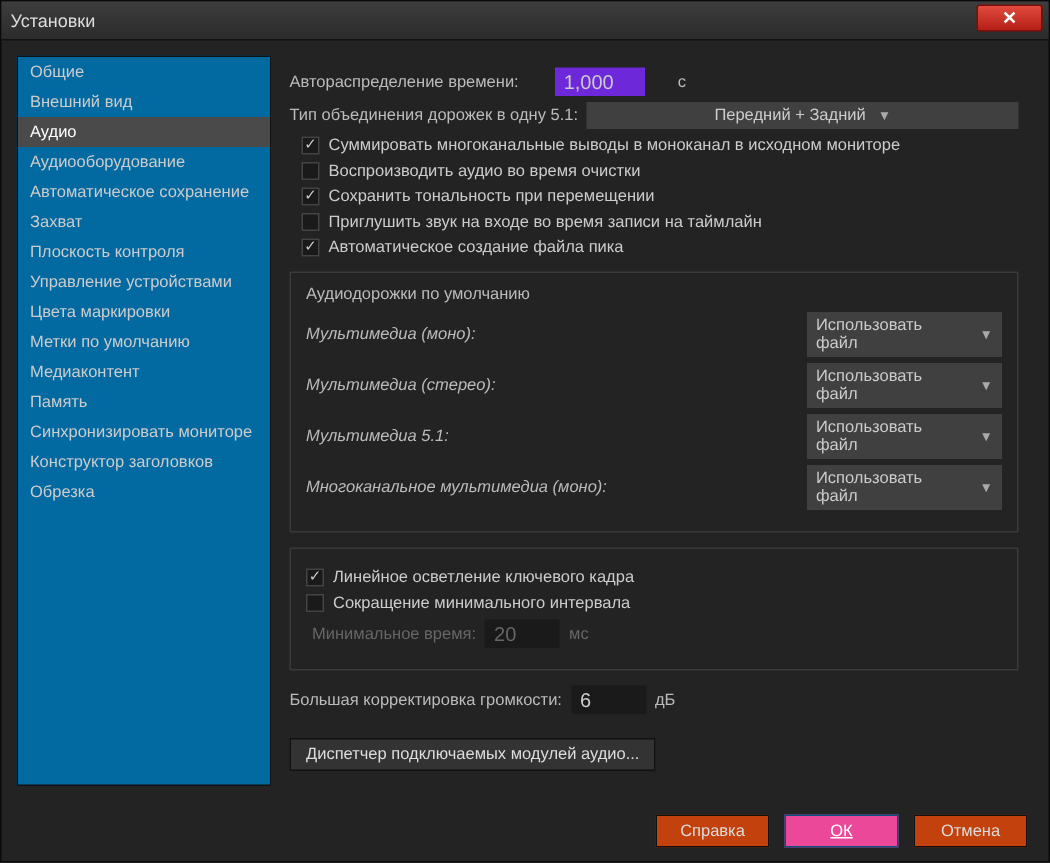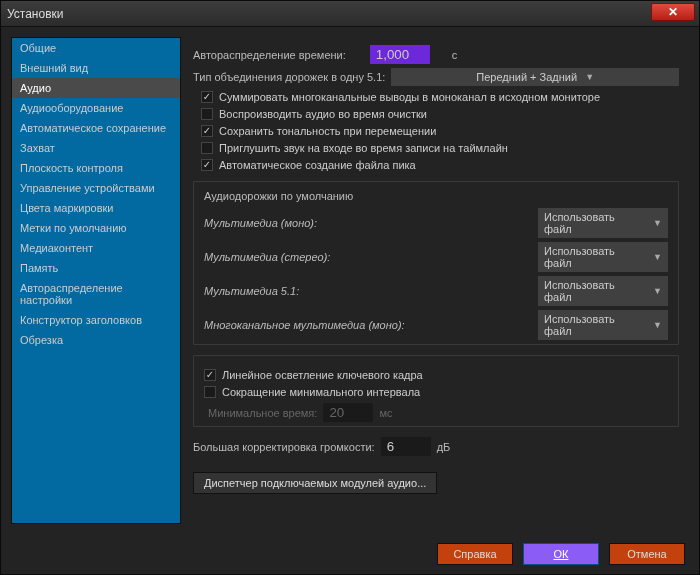--- a/index.html
+++ b/index.html
@@ -15,30 +15,30 @@
   .content { flex: 1; overflow-y: auto; padding: 4px 10px 4px 4px; }
   .row { display: flex; align-items: center; margin: 4px 0; gap: 6px; }
   .row-label { color: #bbb; }
   .input-num { background: #6d28d9; border: none; color: #ccc; padding: 2px 6px; width: 60px; }
   .input-num2 { background: #1a1a1a; border: none; color: #ccc; padding: 2px 6px; width: 50px; text-align: left; }
   .dropdown { background: #404040; color: #ccc; padding: 3px 6px; display: flex; align-items: center; justify-content: center; cursor: default; }
   .dropdown .arrow { color: #aaa; font-size: 9px; margin-left: 8px; }
   .cb-row { display: flex; align-items: center; gap: 6px; margin: 5px 0 5px 8px; }
   .checkbox { width: 12px; height: 12px; background: #1a1a1a; border: 1px solid #444; display: flex; align-items: center; justify-content: center; font-size: 10px; color: #ccc; line-height: 1; }
   .checkbox.checked::before { content: "✓"; }
-  .group { border: 1px solid #3a3a3a; padding: 8px 10px 0 10px; margin: 10px 0; border-radius: 1px; position: relative; }
+  .group { border: 1px solid #3a3a3a; padding: 8px 10px 10px 10px; margin: 10px 0; border-radius: 1px; position: relative; }
   .group-title { color: #bbb; margin-bottom: 6px; display: block; }
   .subrow { display: flex; align-items: center; justify-content: flex-end; gap: 6px; margin: 4px 0; }
   .subrow .sub-label { text-align: left; flex: 1; color: #bbb; font-style: italic; }
   .subrow .dropdown { width: 130px; }
   .disabled { color: #666 !important; }
   .disabled .input-num2 { color: #666; }
   .button-bar { height: 40px; display: flex; align-items: center; justify-content: flex-end; gap: 10px; padding: 0 14px; }
   .btn { min-width: 76px; height: 22px; background: #c2410c; border: 1px solid #111; color: #ddd; display: flex; align-items: center; justify-content: center; cursor: default; font-size: 11px; padding: 0 10px; }
-  .btn.primary { background: #8b5cf6; border-color: #0d4e80; color: #fff; text-decoration: underline; }
+  .btn.primary { background: #ec4899; border-color: #0d4e80; color: #fff; text-decoration: underline; }
   .wide-btn { background: #333; border: 1px solid #111; color: #ddd; padding: 4px 10px; display: inline-block; cursor: default; }
   .full-dd { flex: 1; }
 </style>
 </head>
 <body>
 <div class="window">
 
   <div class="titlebar">
     <span class="title">Установки</span>
     <div class="close">
@@ -53,21 +53,21 @@
       <div class="sidebar-item active">Аудио</div>
       <div class="sidebar-item">Аудиооборудование</div>
       <div class="sidebar-item">Автоматическое сохранение</div>
       <div class="sidebar-item">Захват</div>
       <div class="sidebar-item">Плоскость контроля</div>
       <div class="sidebar-item">Управление устройствами</div>
       <div class="sidebar-item">Цвета маркировки</div>
       <div class="sidebar-item">Метки по умолчанию</div>
       <div class="sidebar-item">Медиаконтент</div>
       <div class="sidebar-item">Память</div>
-      <div class="sidebar-item">Автораспределение настройки</div>
+      <div class="sidebar-item">Синхронизировать мониторе</div>
       <div class="sidebar-item">Конструктор заголовков</div>
       <div class="sidebar-item">Обрезка</div>
     </div>
 
     <div class="content">
 
       <div class="row">
         <span class="row-label">Автораспределение времени:</span>
         <span style="flex:0 0 12px"></span>
         <input class="input-num" value="1,000" style="">

